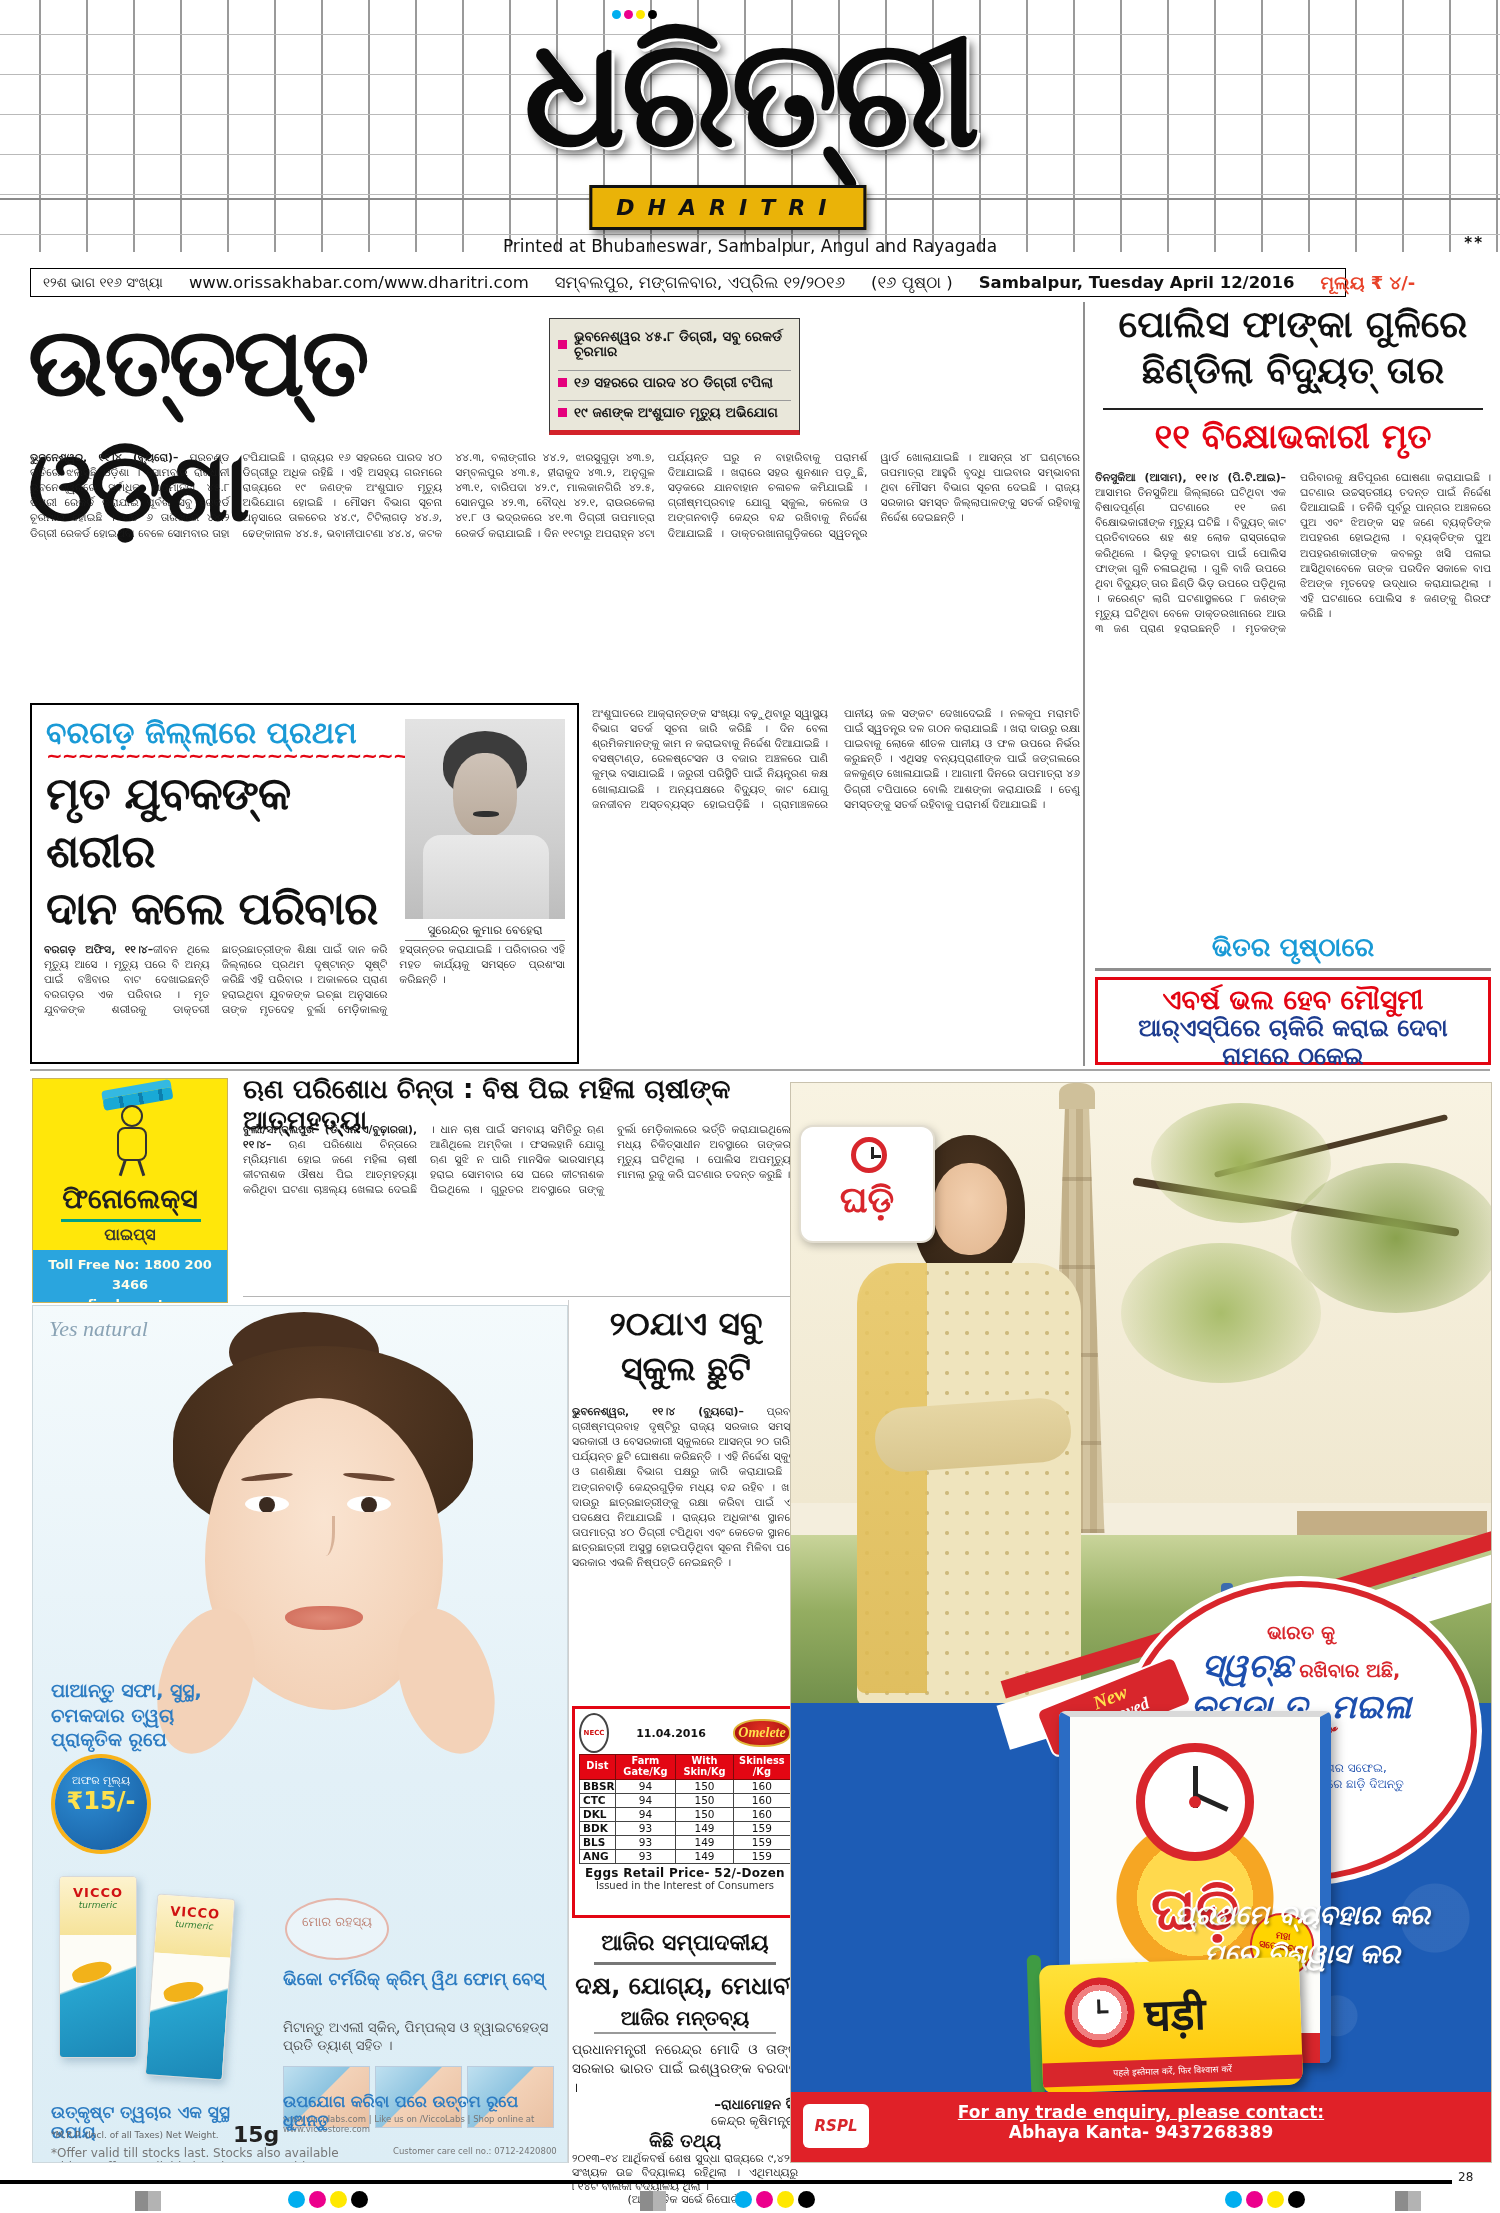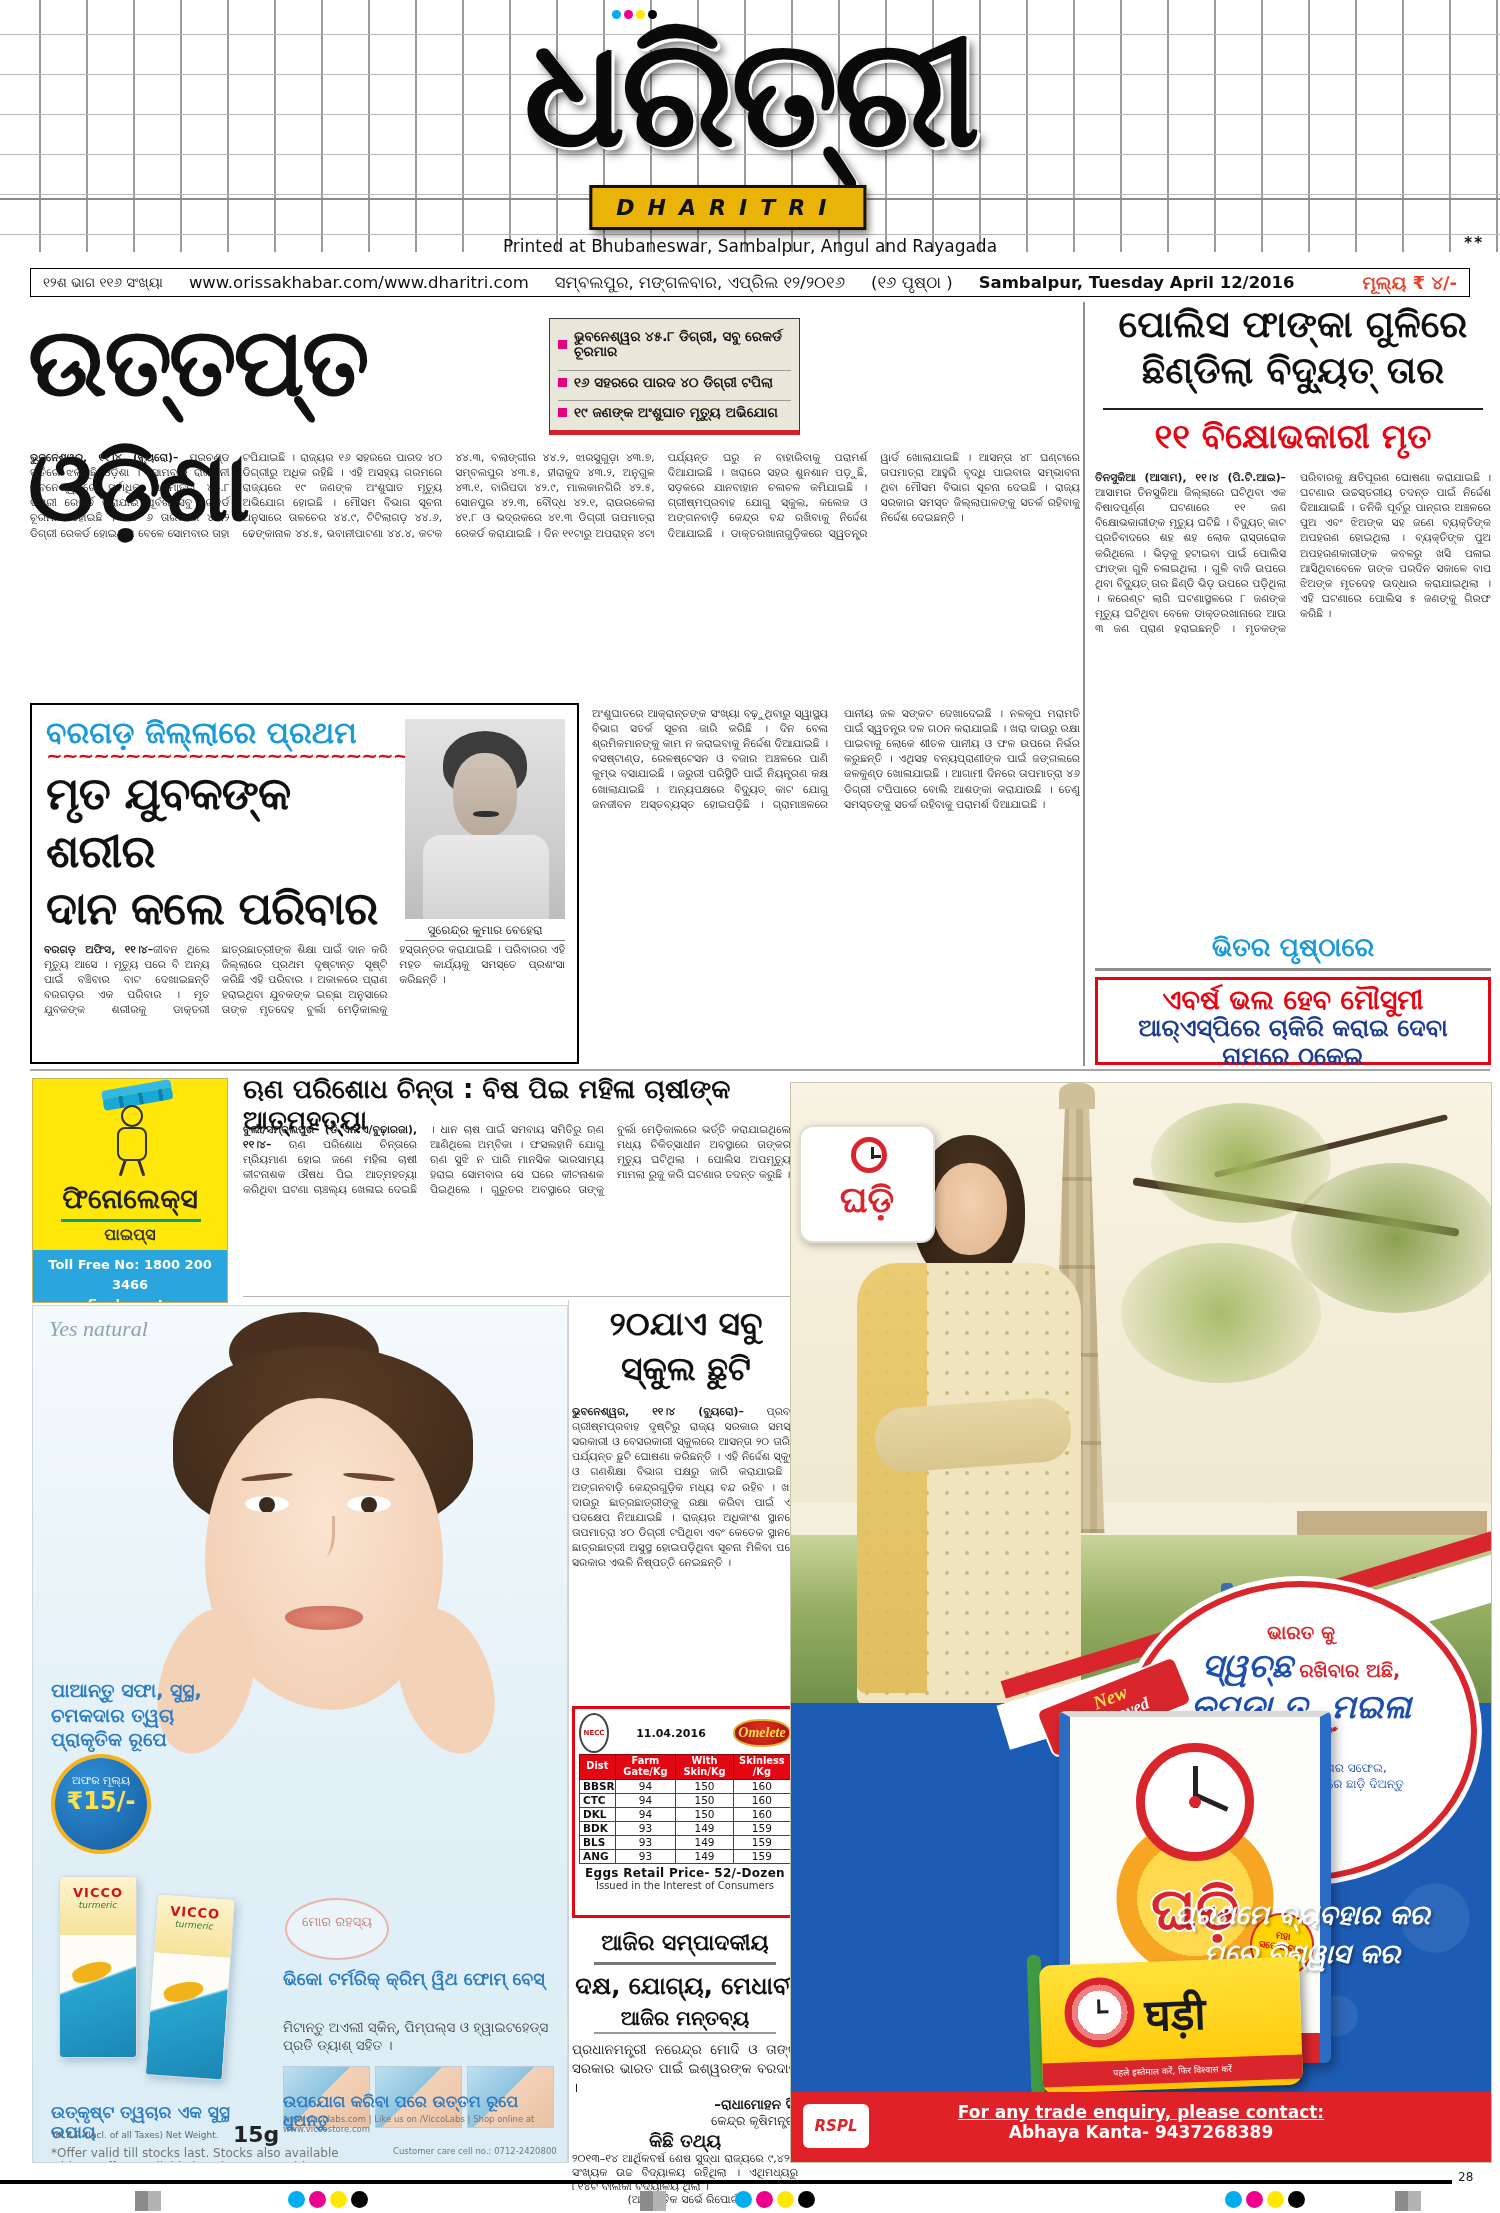--- a/index.html
+++ b/index.html
@@ -20,21 +20,21 @@
     text-shadow:3px 3px 0 #ffffff, 6px 7px 9px rgba(0,0,0,.55); }
   .logo-latin { left:50%; top:185px; transform:translateX(-58%);
     background:#eab308; border:3px solid #111; padding:7px 24px;
     font-size:22px; font-weight:bold; font-style:italic; letter-spacing:13px;
     box-shadow:4px 5px 7px rgba(0,0,0,.45); }
   .printed-at { left:0; top:236px; width:1500px; text-align:center; font-size:17px; color:#111; }
   .top-stars { right:16px; top:234px; font-size:15px; font-weight:bold; letter-spacing:2px; }
   .regdot { width:9px; height:9px; border-radius:50%; display:inline-block; margin-right:3px; }
 
   
-  .header-bar { left:30px; top:268px; width:1440px; height:29px;
+  .header-bar { left:30px; top:268px; width:1316px; height:29px;
     border:1.5px solid #000; background:#fff; display:flex; align-items:center;
     padding:0 12px; gap:26px; white-space:nowrap; }
   .hb-edition { font-size:13.5px; }
   .hb-url { font-size:16.5px; }
   .hb-date-od { font-size:16.5px; }
   .hb-date-en { font-size:16.5px; font-weight:bold; }
   .hb-price { margin-left:auto; color:#e8432a; font-weight:bold; font-size:18px; }
 
   
   .lead-headline { left:28px; top:300px; width:530px; font-size:95px; font-weight:bold;

